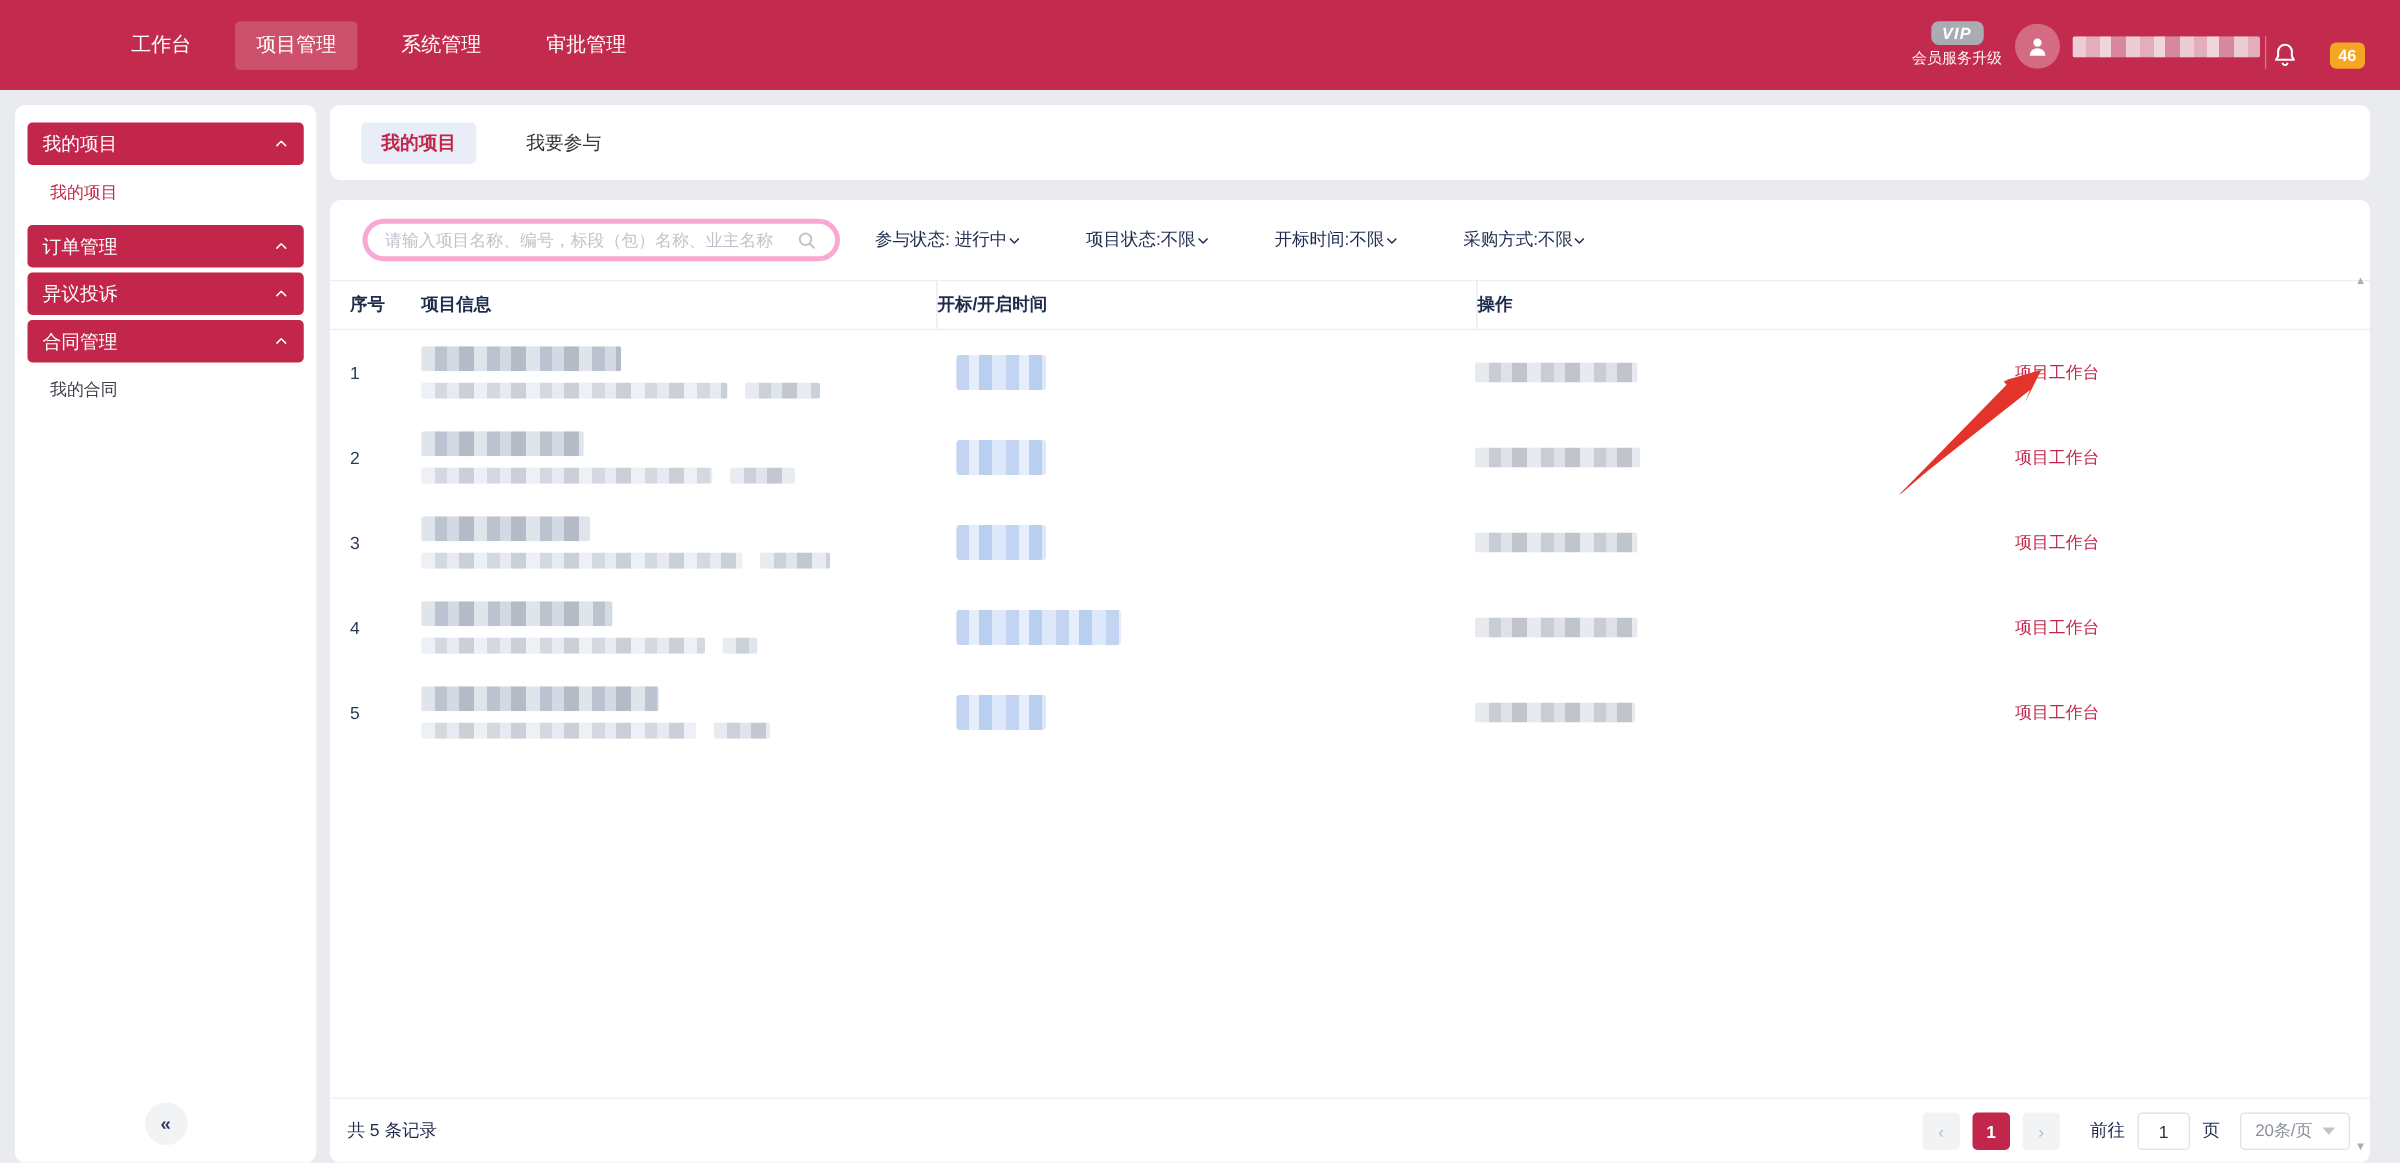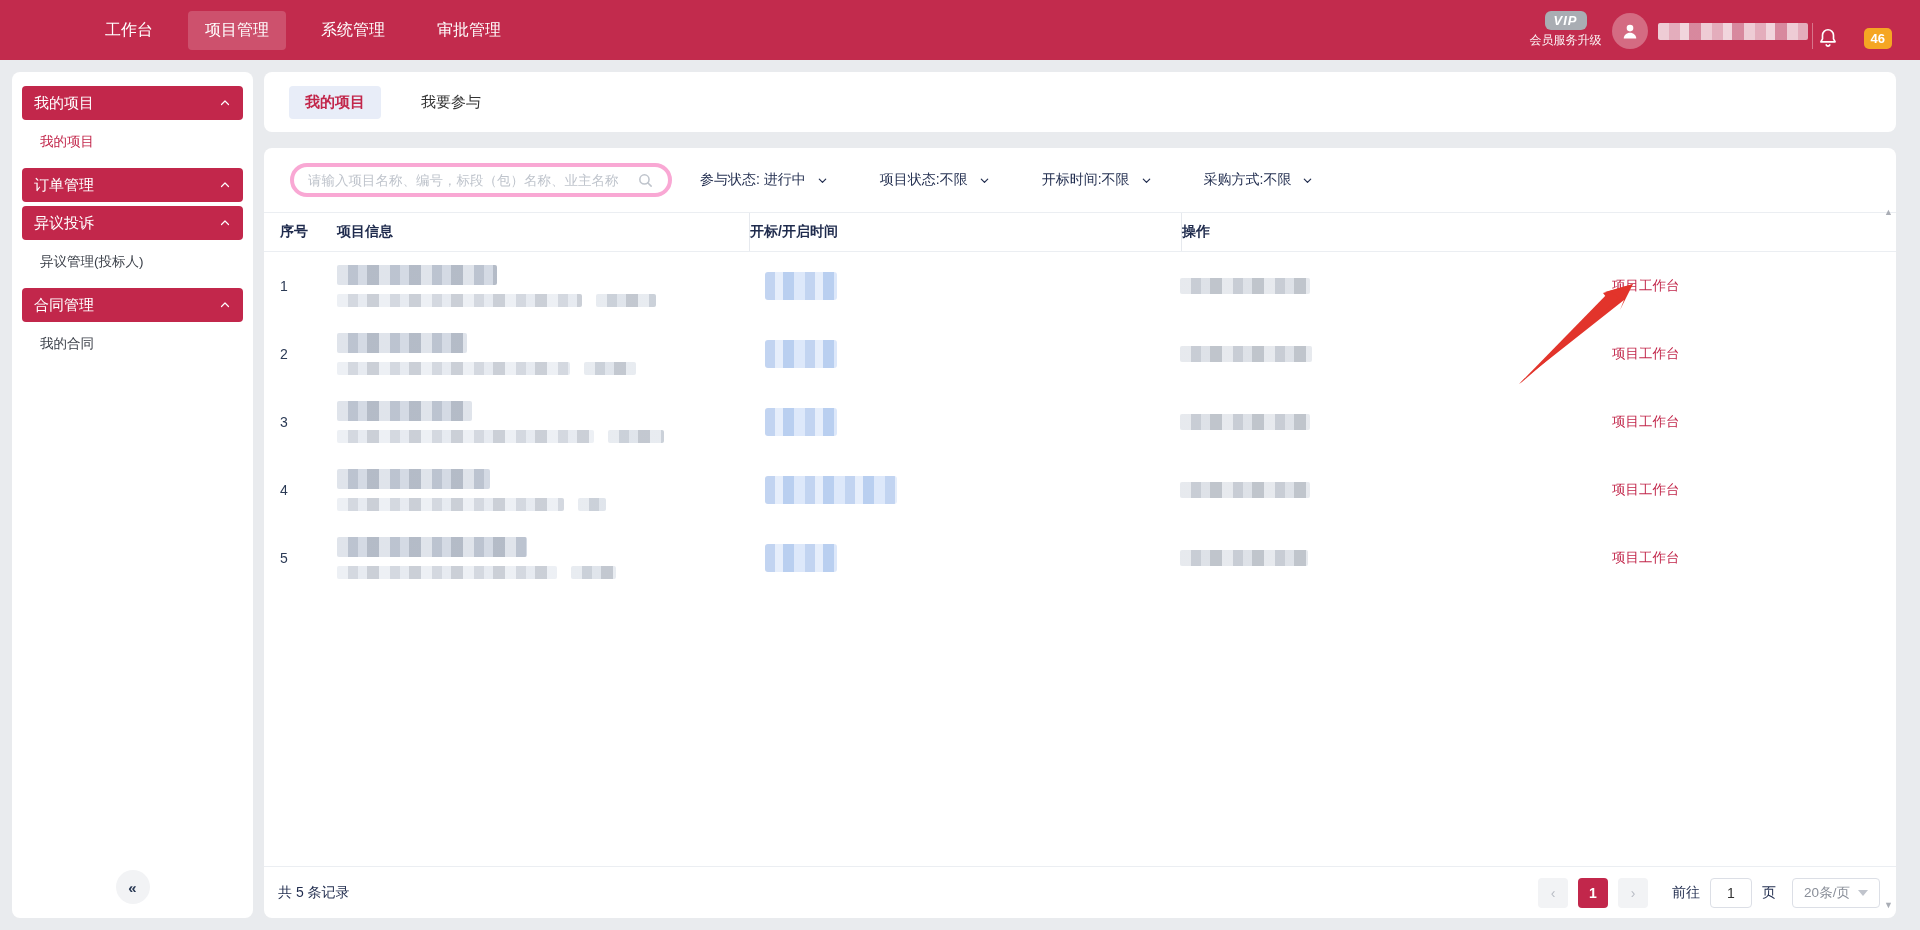--- a/index.html
+++ b/index.html
@@ -2,21 +2,21 @@
 <html><head>
 <meta charset="utf-8">
 <style>
   * { margin:0; padding:0; box-sizing:border-box; }
   html,body { width:1920px; height:930px; overflow:hidden;
     font-family:"Liberation Sans","DejaVu Sans",sans-serif; background:#e9ebee; }
   :root{
     --accent:#c2274b; --accent-dark:#b01f41; --navy:#1f2b4d;
   }
   
-  .navbar{ height:60px; background:#c22b4d; display:flex; align-items:center; padding:0 28px 0 88px; color:#fff; }
+  .navbar{ height:72px; background:#c22b4d; display:flex; align-items:center; padding:0 28px 0 88px; color:#fff; }
   .nav-items{ display:flex; align-items:center; gap:18px; }
   .nav-item{ font-size:16px; padding:9px 17px; border-radius:4px; cursor:pointer; white-space:nowrap; }
   .nav-item.active{ background:rgba(255,255,255,0.18); }
   .nav-right{ margin-left:auto; display:flex; align-items:flex-end; gap:4px; }
   .vip-wrap{ display:flex; flex-direction:column; align-items:center; gap:2px; margin-right:6px; }
   .vip-badge{ background:#a9adb3; color:#fff; font-weight:bold; font-style:italic; font-size:13px; padding:2px 9px; border-radius:6px; letter-spacing:1px; }
   .vip-caption{ font-size:12px; color:#fff; opacity:.95; }
   .user-wrap{ display:flex; align-items:center; gap:10px; cursor:pointer; }
   .avatar{ width:36px; height:36px; border-radius:50%; background:rgba(255,255,255,0.30); display:flex; align-items:center; justify-content:center; }
   .user-name-blur{ width:150px; height:17px; border-radius:2px; background-color:#e0a2b3;
@@ -39,21 +39,21 @@
   .tabs-card{ height:60px; display:flex; align-items:center; padding:0 25px; gap:24px; }
   .tab{ font-size:15px; color:#333; cursor:pointer; padding:7px 16px; border-radius:4px; white-space:nowrap; }
   .tab.active{ background:#e8edf8; color:var(--accent); font-weight:bold; }
   .content-card{ flex:1; display:flex; flex-direction:column; position:relative; }
   
   .toolbar{ display:flex; align-items:center; padding:15px 14px 15px 26px; gap:0; }
   .search-box{ width:382px; height:34px; border:4px solid #f9a8d4; border-radius:17px; display:flex; align-items:center; padding:0 14px; gap:8px; }
   .search-box input{ border:none; outline:none; flex:1; font-size:13.5px; color:#333; font-family:inherit; background:transparent; }
   .search-box input::placeholder{ color:#bfc4cc; }
   .filters{ display:flex; align-items:center; margin-left:28px; gap:52px; }
-  .filter{ display:flex; align-items:center; gap:11px; font-size:14px; color:var(--navy); cursor:pointer; white-space:nowrap; }
+  .filter{ display:flex; align-items:center; gap:0; font-size:14px; color:var(--navy); cursor:pointer; white-space:nowrap; }
   
   .thead{ display:flex; align-items:center; height:40px; border-top:1px solid #ebeef2; border-bottom:1px solid #ebeef2; font-size:14px; font-weight:bold; color:var(--navy); }
   .cell{ display:flex; align-items:center; }
   .col-idx{ width:62px; padding-left:16px; }
   .col-info{ width:423px; padding-left:11px; }
   .col-status{ width:431px; padding-left:16px; }
   .col-time{ width:432px; }
   .col-action{ flex:1; padding-left:0; }
   .thead .col-status,.thead .col-time,.thead .col-action{ border-left:1px solid #e6e9ee; height:100%; }
   .tbody{ }
@@ -137,21 +137,20 @@
           <svg width="12" height="12" viewBox="0 0 24 24" fill="none" stroke="#fff" stroke-width="2.4" stroke-linecap="round" stroke-linejoin="round">
             <path d="M5 15l7-7 7 7"></path>
           </svg>
         </div>
         <div class="side-header">
           <span>异议投诉</span>
           <svg width="12" height="12" viewBox="0 0 24 24" fill="none" stroke="#fff" stroke-width="2.4" stroke-linecap="round" stroke-linejoin="round">
             <path d="M5 15l7-7 7 7"></path>
           </svg>
         </div>
-        <div class="side-item">异议管理(投标人)</div>
         <div class="side-header">
           <span>合同管理</span>
           <svg width="12" height="12" viewBox="0 0 24 24" fill="none" stroke="#fff" stroke-width="2.4" stroke-linecap="round" stroke-linejoin="round">
             <path d="M5 15l7-7 7 7"></path>
           </svg>
         </div>
         <div class="side-item">我的合同</div>
       </div>
     <button class="collapse-btn">«</button>
   </div>

